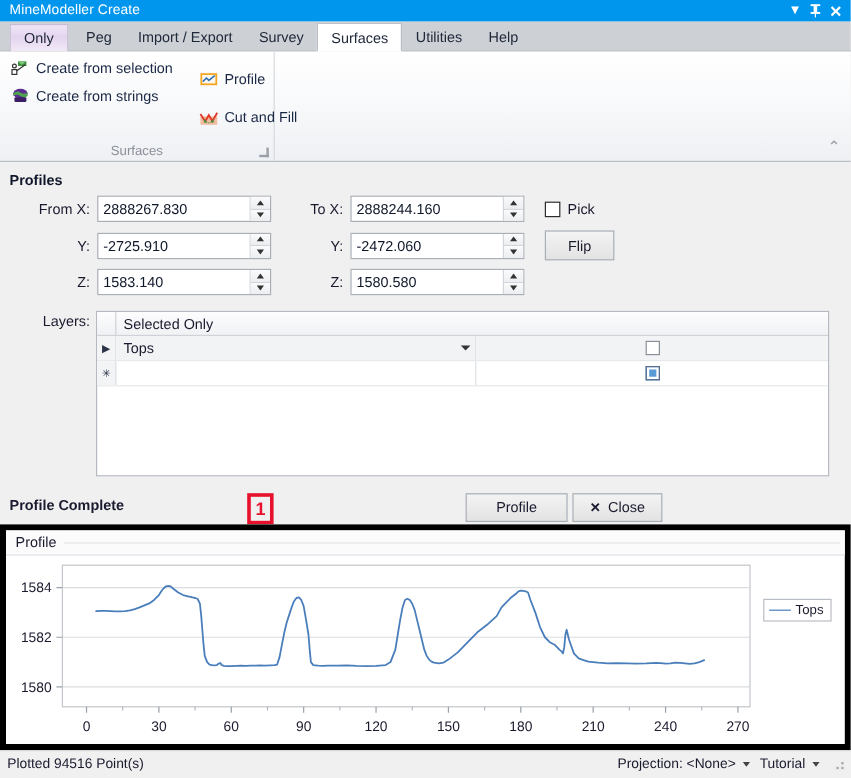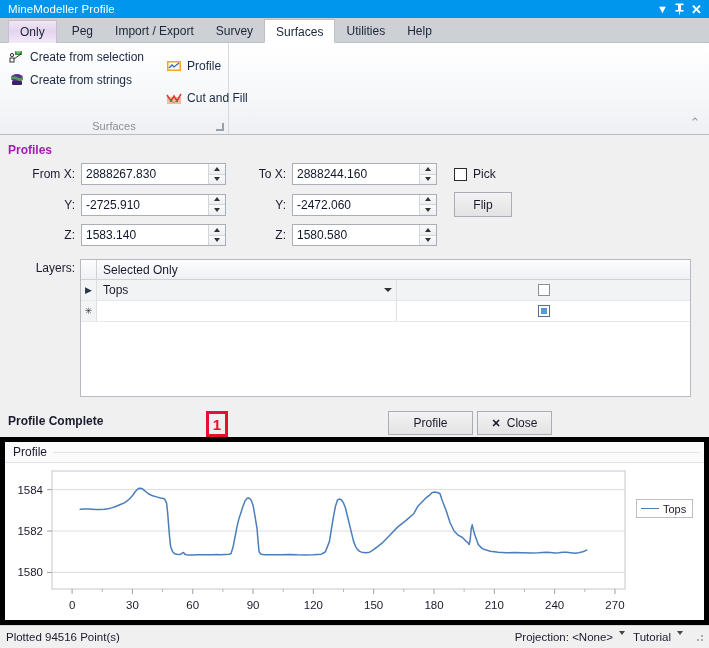--- a/index.html
+++ b/index.html
@@ -78,21 +78,21 @@
     border-right:2px solid #9aa0a8; border-bottom:2px solid #9aa0a8;
   }
   #ribbon-rest{ flex:1; position:relative; }
   #collapse-chev{
     position:absolute; right:6px; bottom:4px; width:16px; height:14px;
     color:#9aa0a8; font-size:13px; text-align:center; line-height:14px;
   }
 
   
   #form{ position:relative; padding:8px 0 0 0; height:calc(648px - 18px - 25px - 92px - 208px - 23px); }
-  .section-title{ font-weight:bold; font-size:12px; margin:0 0 6px 8px; color:#a21caf;}
+  .section-title{ font-weight:bold; font-size:12px; margin:0 0 6px 8px; color:#0f172a;}
 
   .row{ display:flex; align-items:center; margin-bottom:7px; }
   .lbl{ text-align:right; font-size:12px; color:#1a1a2e; }
   .lbl.a{ width:75px; margin-right:6px;}
   .lbl.b{ width:38px; margin-right:6px;}
 
   .spin{
     width:145px; height:22px; border:1px solid #aaafb6; background:#fff;
     display:flex; align-items:stretch; position:relative;
   }
@@ -171,30 +171,30 @@
   }
   #legend-box .lline{ width:18px; height:0; border-top:1.6px solid #4a7ebb; }
 
   
   #statusbar{
     position:absolute; left:0; bottom:0; width:709px; height:23px;
     background:#f0f0f0; border-top:1px solid #d6d8dc;
     display:flex; align-items:center; font-size:11.5px; color:#1a1a2e;
   }
   #statusbar .left{ padding-left:6px; }
-  #statusbar .right{ margin-left:auto; display:flex; gap:4px; padding-right:4px;}
+  #statusbar .right{ margin-left:auto; display:flex; align-items:center; gap:4px; padding-right:4px;}
   .sb-caret{ width:0;height:0;border-left:3.5px solid transparent;border-right:3.5px solid transparent;border-top:4px solid #444; margin:0 4px 0 2px;}
   #grip{ width:12px; height:12px; position:relative; margin-left:2px; }
   #grip i{ position:absolute; width:2px;height:2px;background:#a9acb1; }
 </style>
 </head>
 <body>
 
 <div id="titlebar">
-  <div class="title">MineModeller Profile</div>
+  <div class="title">MineModeller Create</div>
   <div class="tbtn">▼</div>
   <div class="tbtn pin">
     <svg width="11" height="12" viewBox="0 0 11 12">
       <rect x="4" y="1" width="3" height="7" fill="#fff"></rect>
       <rect x="1.5" y="0.5" width="8" height="1.6" fill="#fff"></rect>
       <rect x="1.5" y="7" width="8" height="1.6" fill="#fff"></rect>
       <rect x="5" y="8.5" width="1" height="3" fill="#fff"></rect>
     </svg>
   </div>
   <div class="tbtn close">✕</div>

